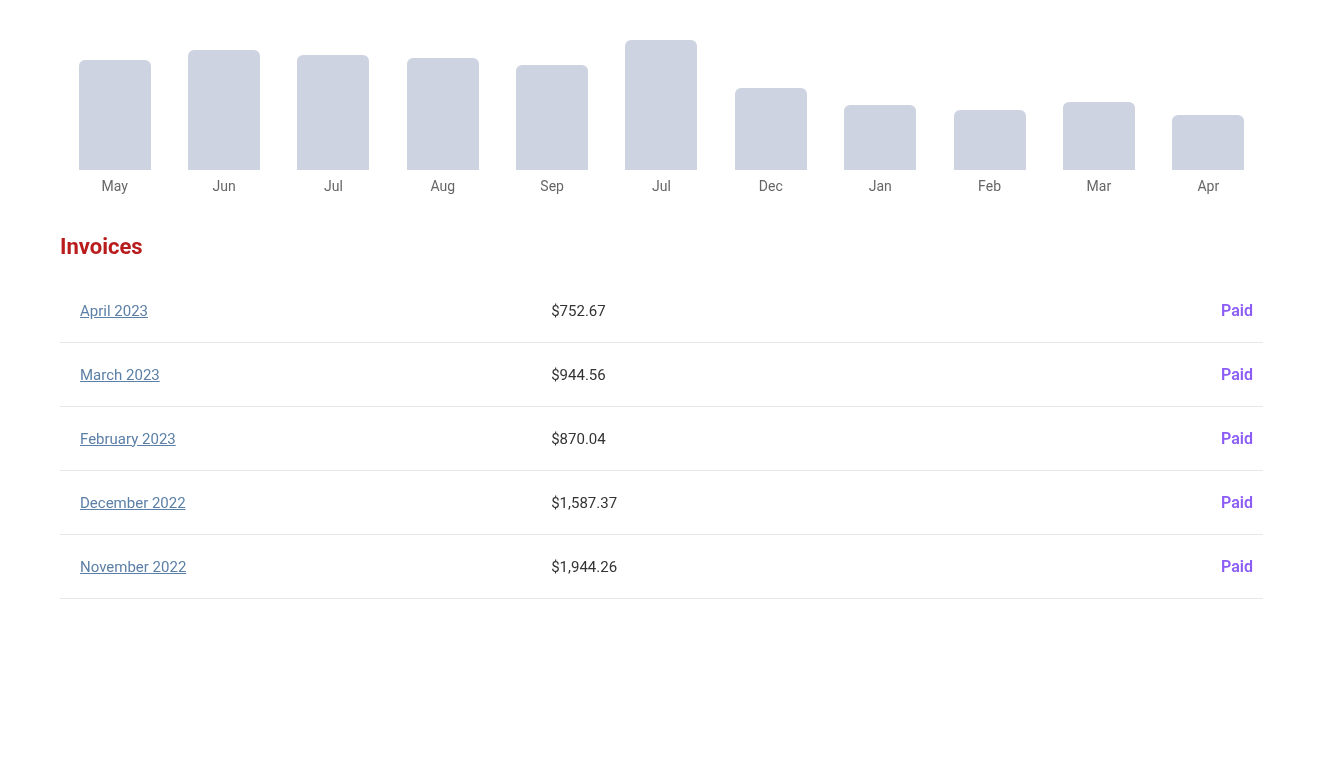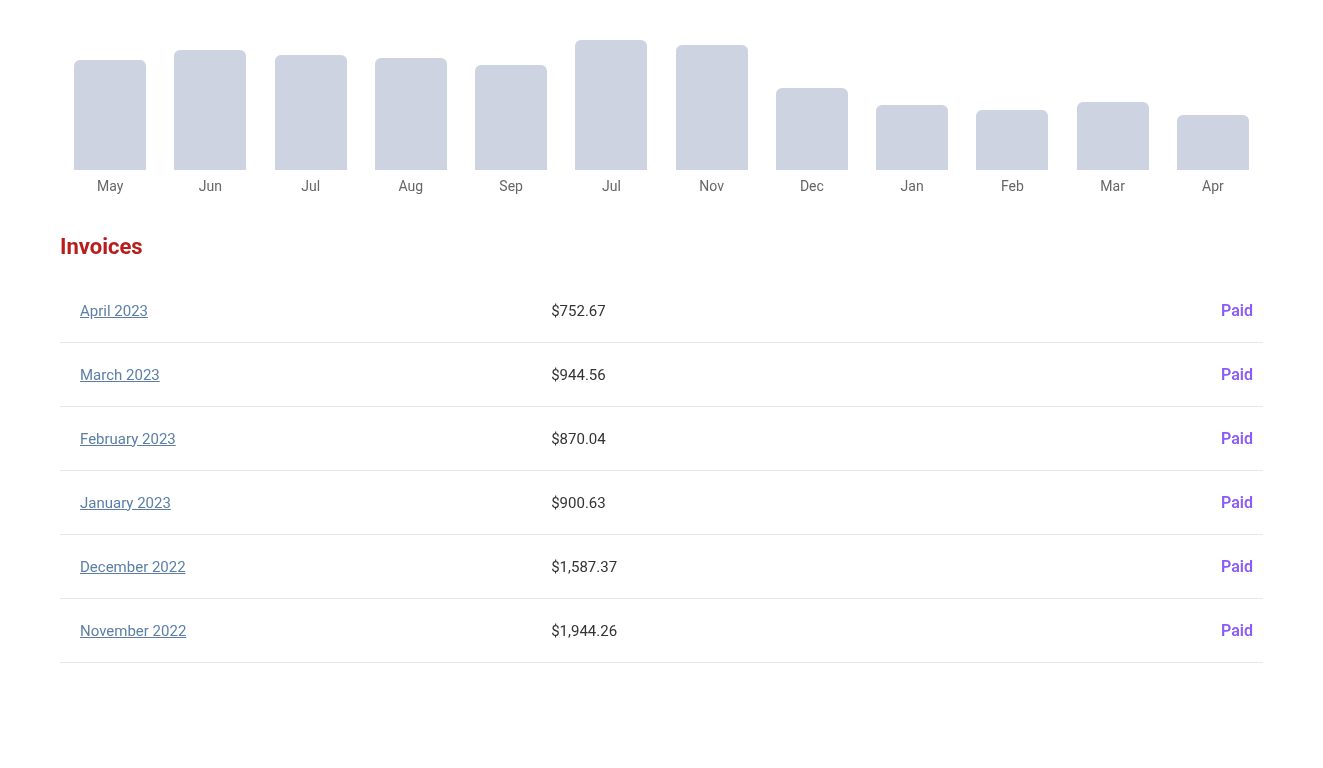--- a/index.html
+++ b/index.html
@@ -101,24 +101,20 @@
     </div>
     <div class="chart-col">
       <div class="bar" style="height: 105px;"></div>
       <div class="bar-label">Sep</div>
     </div>
     <div class="chart-col">
       <div class="bar" style="height: 130px;"></div>
       <div class="bar-label">Jul</div>
     </div>
     <div class="chart-col">
-      <div class="bar" style="height: 125px;"></div>
-      <div class="bar-label">Nov</div>
-    </div>
-    <div class="chart-col">
       <div class="bar" style="height: 82px;"></div>
       <div class="bar-label">Dec</div>
     </div>
     <div class="chart-col">
       <div class="bar" style="height: 65px;"></div>
       <div class="bar-label">Jan</div>
     </div>
     <div class="chart-col">
       <div class="bar" style="height: 60px;"></div>
       <div class="bar-label">Feb</div>
@@ -146,25 +142,20 @@
         <td><span class="invoice-link">March 2023</span></td>
         <td>$944.56</td>
         <td><span class="status-paid">Paid</span></td>
       </tr>
       <tr class="invoice-row">
         <td><span class="invoice-link">February 2023</span></td>
         <td>$870.04</td>
         <td><span class="status-paid">Paid</span></td>
       </tr>
       <tr class="invoice-row">
-        <td><span class="invoice-link">January 2023</span></td>
-        <td>$900.63</td>
-        <td><span class="status-paid">Paid</span></td>
-      </tr>
-      <tr class="invoice-row">
         <td><span class="invoice-link">December 2022</span></td>
         <td>$1,587.37</td>
         <td><span class="status-paid">Paid</span></td>
       </tr>
       <tr class="invoice-row">
         <td><span class="invoice-link">November 2022</span></td>
         <td>$1,944.26</td>
         <td><span class="status-paid">Paid</span></td>
       </tr>
     </tbody>

